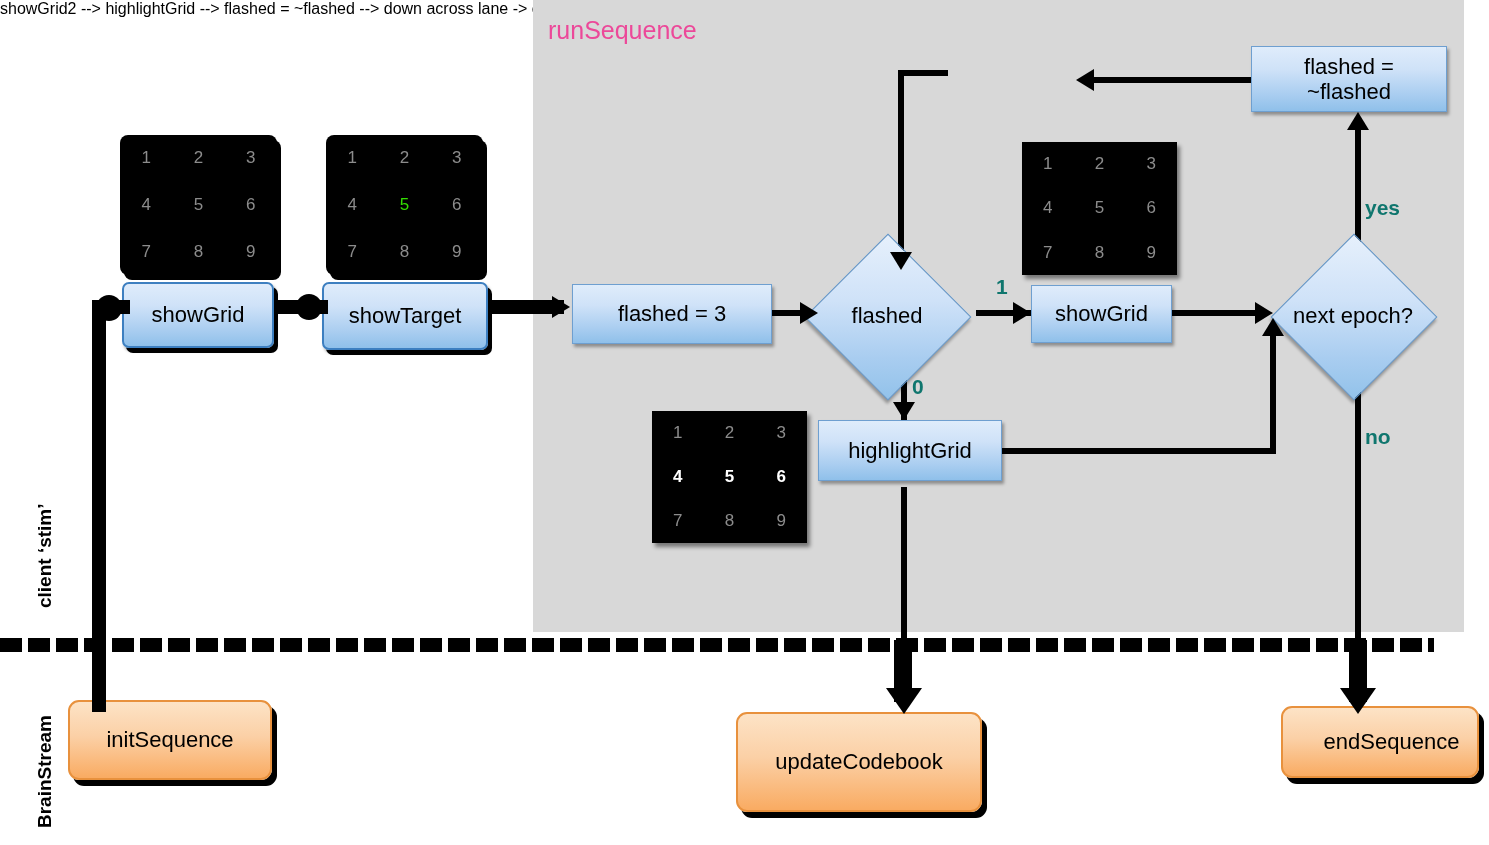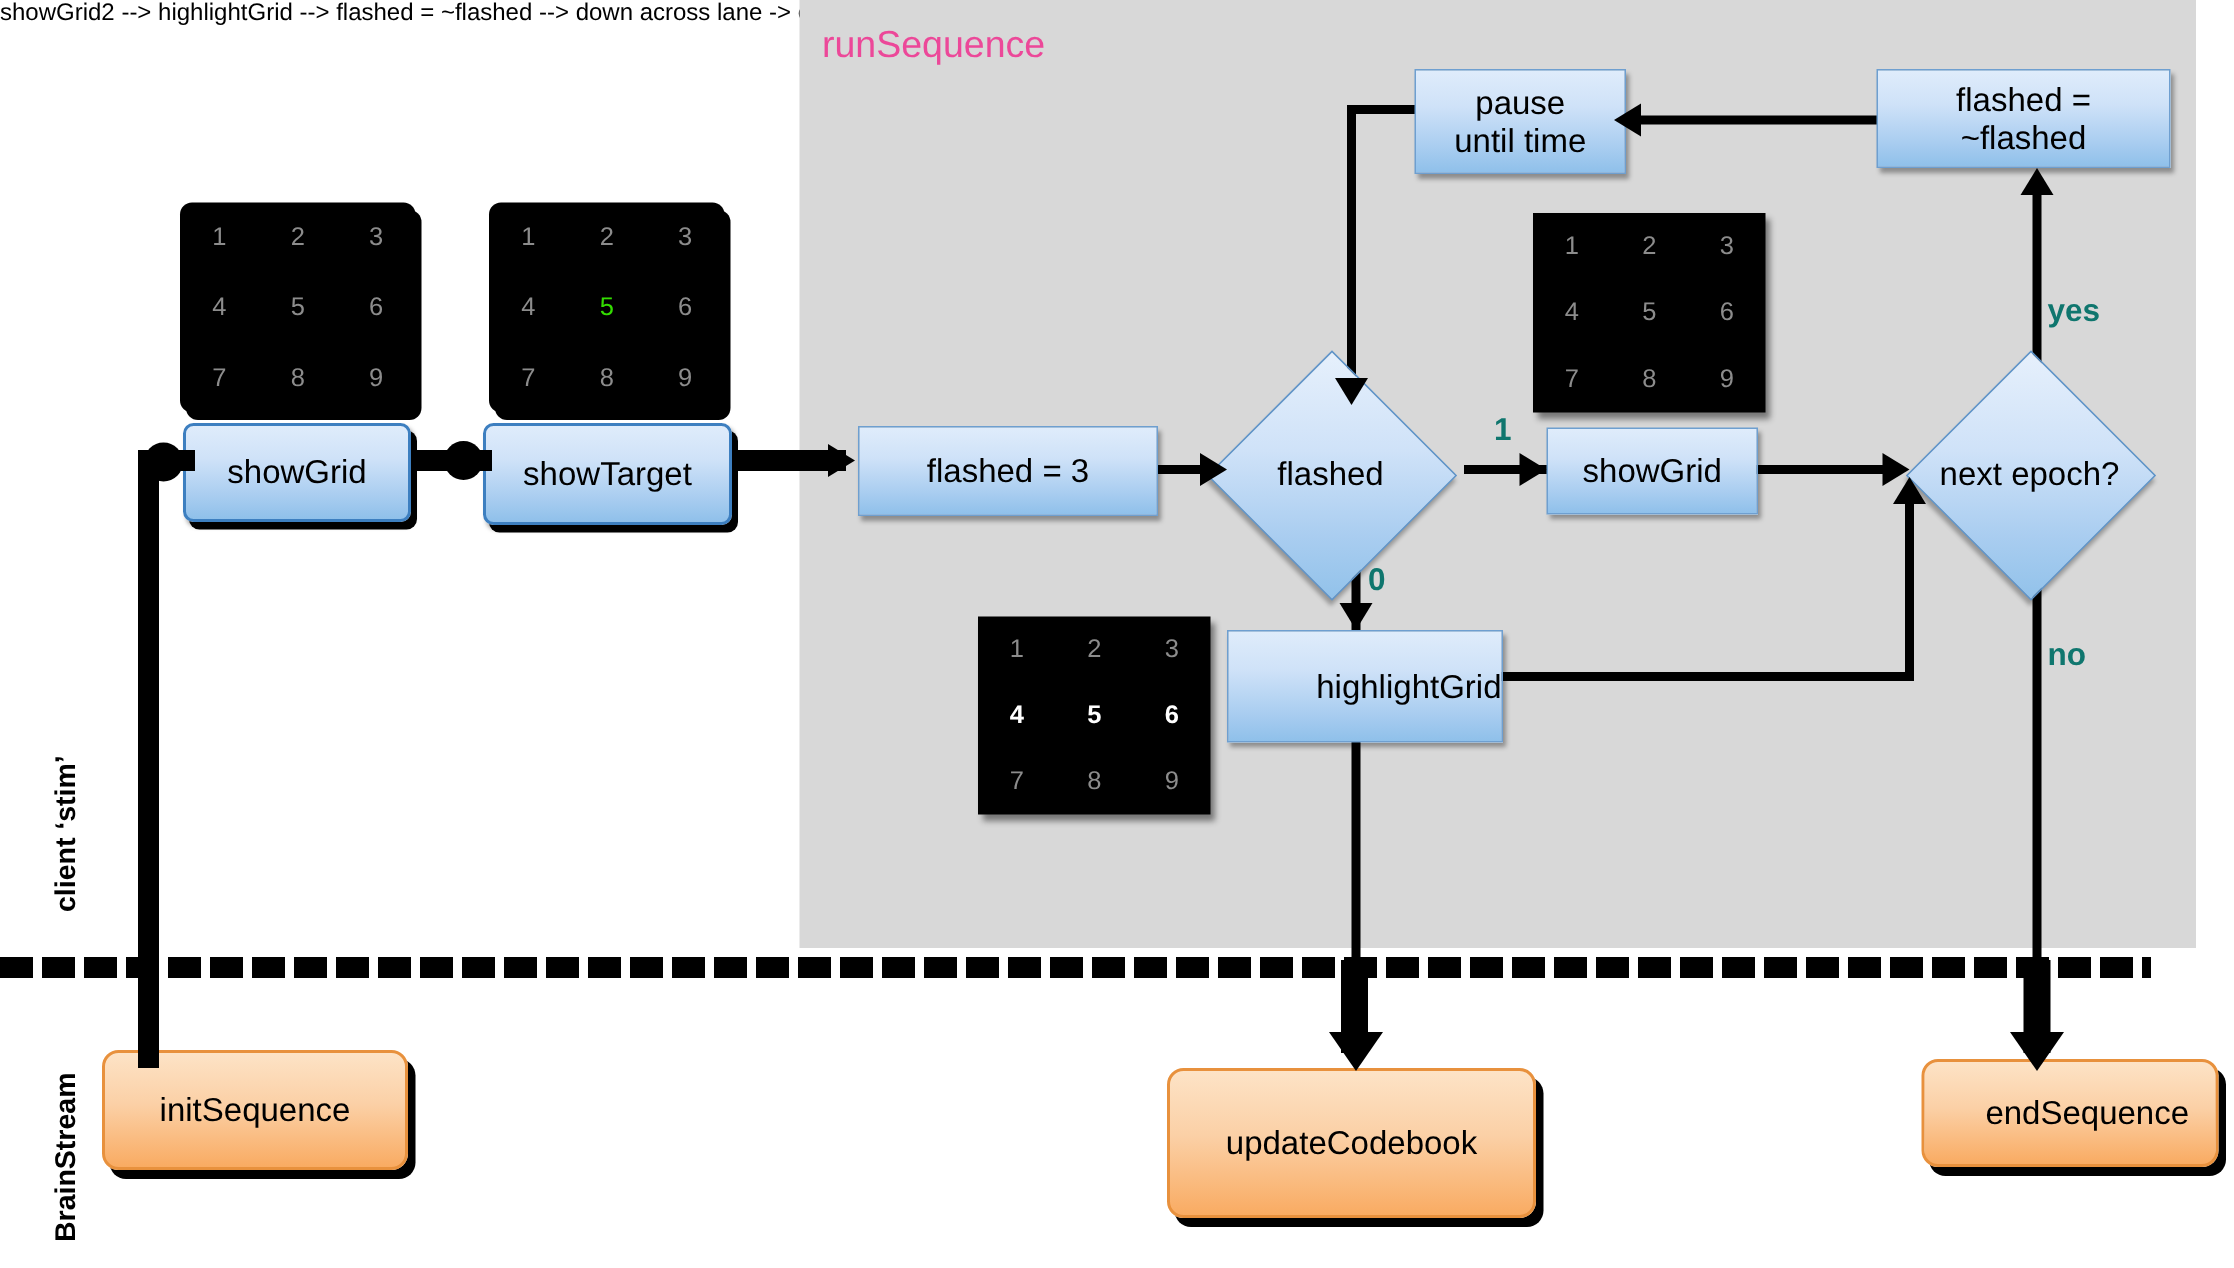--- a/index.html
+++ b/index.html
@@ -258,49 +258,45 @@
     <div class="dshape"></div>
     <div class="dtext">flashed</div>
   </div>
 
   
   <div class="node blue" style="left:1031px;top:285px;width:141px;height:58px;">
     <span>showGrid</span>
   </div>
 
   
-  <div class="node blue" style="left:818px;top:420px;width:184px;height:75px;justify-content:flex-end;">
+  <div class="node blue" style="left:818px;top:420px;width:184px;height:61px;">
     <span>highlightGrid</span>
   </div>
 
   
   <div class="diamond" style="left:1295px;top:258px;width:116px;height:116px;">
     <div class="dshape"></div>
     <div class="dtext">next epoch?</div>
   </div>
 
   
   <div class="node blue" style="left:1251px;top:46px;width:196px;height:66px;flex-direction:column;">
     <span>flashed =</span>
     <span>~flashed</span>
   </div>
 
   
-  <div class="node blue" style="left:943px;top:46px;width:141px;height:70px;flex-direction:column;">
-    <span>pause</span>
-    <span>until time</span>
-  </div>
 
   
   <div class="node orange" style="left:68px;top:700px;width:204px;height:80px;">
     <span>initSequence</span>
   </div>
 
   
-  <div class="node orange" style="left:778px;top:712px;width:246px;height:100px;">
+  <div class="node orange" style="left:736px;top:712px;width:246px;height:100px;">
     <span>updateCodebook</span>
   </div>
 
   
   <div class="node orange" style="left:1281px;top:706px;width:198px;height:72px;padding-left:23px;">
     <span>endSequence</span>
   </div>
 
 </div>
 

